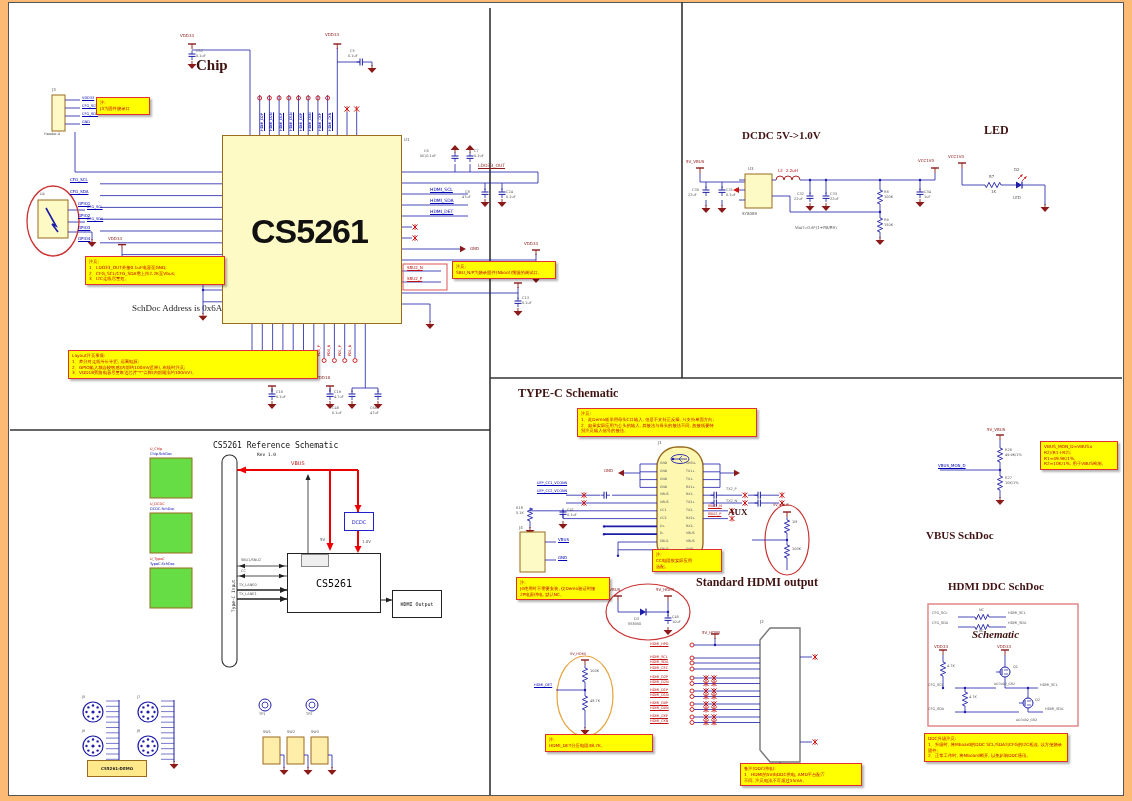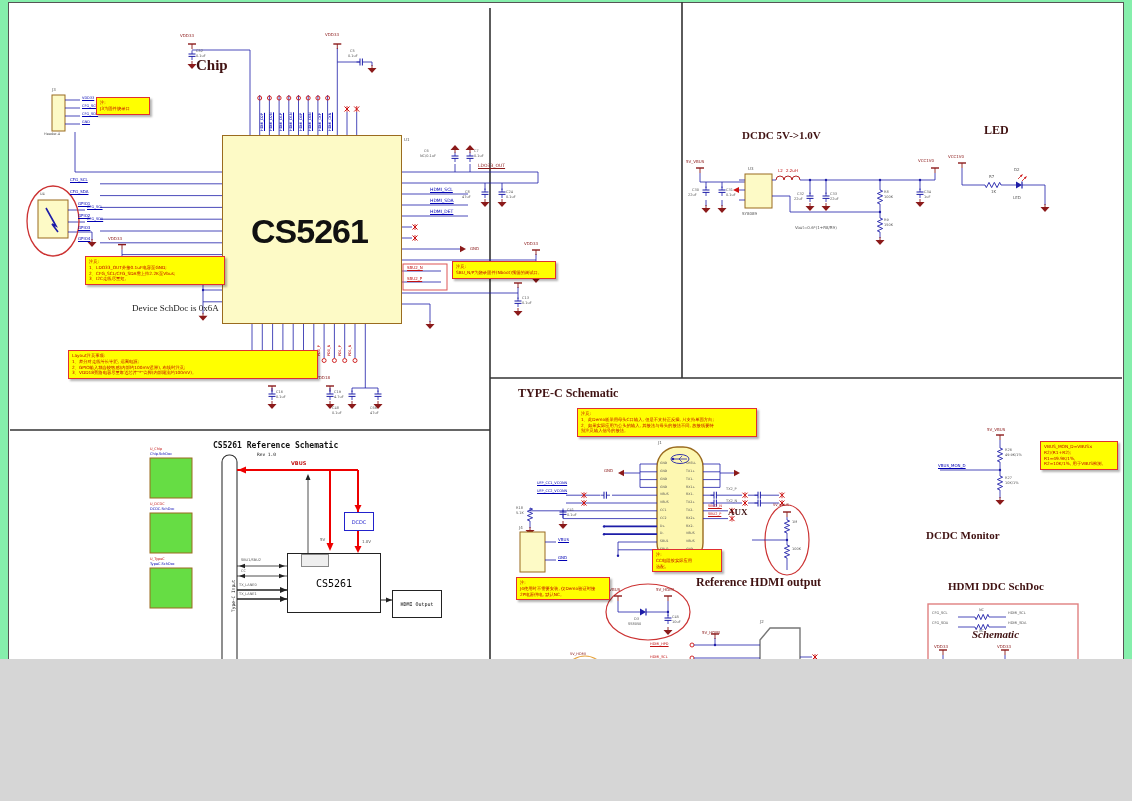--- a/index.html
+++ b/index.html
@@ -1,30 +1,30 @@
 <!DOCTYPE html>
 <html><head>
 <meta charset="utf-8">
 <style>
   html,body{margin:0;padding:0;background:#d6d6d6;}
-  #root{position:relative;width:1132px;height:659px;overflow:hidden;background:#86efac;
+  #root{position:relative;width:1132px;height:801px;overflow:hidden;background:#fdba74;
         font-family:"DejaVu Sans",sans-serif;}
   #sheet{position:absolute;left:8px;top:2px;width:1114px;height:792px;background:#fff;border:1.5px solid #555;}
   svg{position:absolute;left:0;top:0;}
   .lb{position:absolute;line-height:1;white-space:pre;}
   .t32{font-size:3.2px}.t35{font-size:3.5px}.t4{font-size:4px}.t45{font-size:4.5px}
   .t5{font-size:5px}.t8{font-size:8px}.t9{font-size:9px}.t11{font-size:11px}.t12{font-size:12px}.t15{font-size:15px}
   .cn{color:#0000b4;text-decoration:underline}
   .cb{color:#0000b4}
   .cp{color:#8b1a1a}
   .cpu{color:#8b1a1a;text-decoration:underline}
   .cr{color:#c11111}
   .cru{color:#c11111;text-decoration:underline}
   .cg{color:#555}
-  .b{font-weight:700}
+  .b{font-weight:400}
   .i{font-style:italic}
   .rotu{transform:rotate(-90deg);transform-origin:left top;}
   .sect{font-family:"Liberation Serif",serif;font-weight:700;color:#401212;position:absolute;line-height:1;}
   .mono{font-family:"DejaVu Sans Mono",monospace;color:#111;position:absolute;line-height:1;}
   .serif{font-family:"Liberation Serif",serif;color:#222;position:absolute;line-height:1;}
   .note{position:absolute;background:#ffff00;border:1px solid #e03030;color:#c00000;
         font-size:4.3px;line-height:1.35;padding:2px 3px;white-space:pre-line;
         box-shadow:2px 2px 2px rgba(0,0,0,.3);}
   .blk{position:absolute;display:flex;align-items:center;justify-content:center;
        background:#fff;border:1.3px solid #222;}
@@ -1037,28 +1037,28 @@
       <span class="lb t35 cg" style="left: 928px; top: 684px;">CFG_SCL</span>
       <span class="lb t35 cg" style="left: 1040px; top: 684px;">HDMI_SCL</span>
       <span class="lb t35 cg" style="left: 928px; top: 708px;">CFG_SDA</span>
       <span class="lb t35 cg" style="left: 1045px; top: 708px;">HDMI_SDA</span>
     </div>
 
   <span class="sect t15" style="left:196px;top:58px">Chip</span>
   <span class="sect t11" style="left:742px;top:130px">DCDC 5V-&gt;1.0V</span>
   <span class="sect t12" style="left:984px;top:124px">LED</span>
   <span class="sect t12" style="left:518px;top:387px">TYPE-C Schematic</span>
-  <span class="sect t12" style="left:696px;top:576px">Reference HDMI output</span>
-  <span class="sect t11" style="left:926px;top:530px">DCDC Monitor</span>
+  <span class="sect t12" style="left:696px;top:576px">Standard HDMI output</span>
+  <span class="sect t11" style="left:926px;top:530px">VBUS SchDoc</span>
   <span class="sect t11" style="left:948px;top:581px">HDMI DDC SchDoc</span>
   <span class="sect t9" style="left:728px;top:508px">AUX</span>
   <span class="sect t11 i" style="left:972px;top:629px">Schematic</span>
   <span class="mono t8 b" style="left:213px;top:442px">CS5261 Reference Schematic</span>
   <span class="mono t45" style="left:257px;top:453px">Rev 1.0</span>
-  <span class="serif t9" style="left:132px;top:304px">Device SchDoc is 0x6A</span>
+  <span class="serif t9" style="left:132px;top:304px">SchDoc Address is 0x6A</span>
 
   <div id="chip-body">
     <div id="chip-name">CS5261</div>
   </div>
 
   <div class="blk" style="left:344px;top:512px;width:28px;height:17px;border-color:#2222cc;color:#2222cc;font-size:5px">DCDC</div>
   <div class="blk" style="left:287px;top:553px;width:92px;height:58px;font-family:'DejaVu Sans Mono',monospace;font-size:10px">
     <span>CS5261</span>
     <div id="cs-sub"></div>
   </div>

